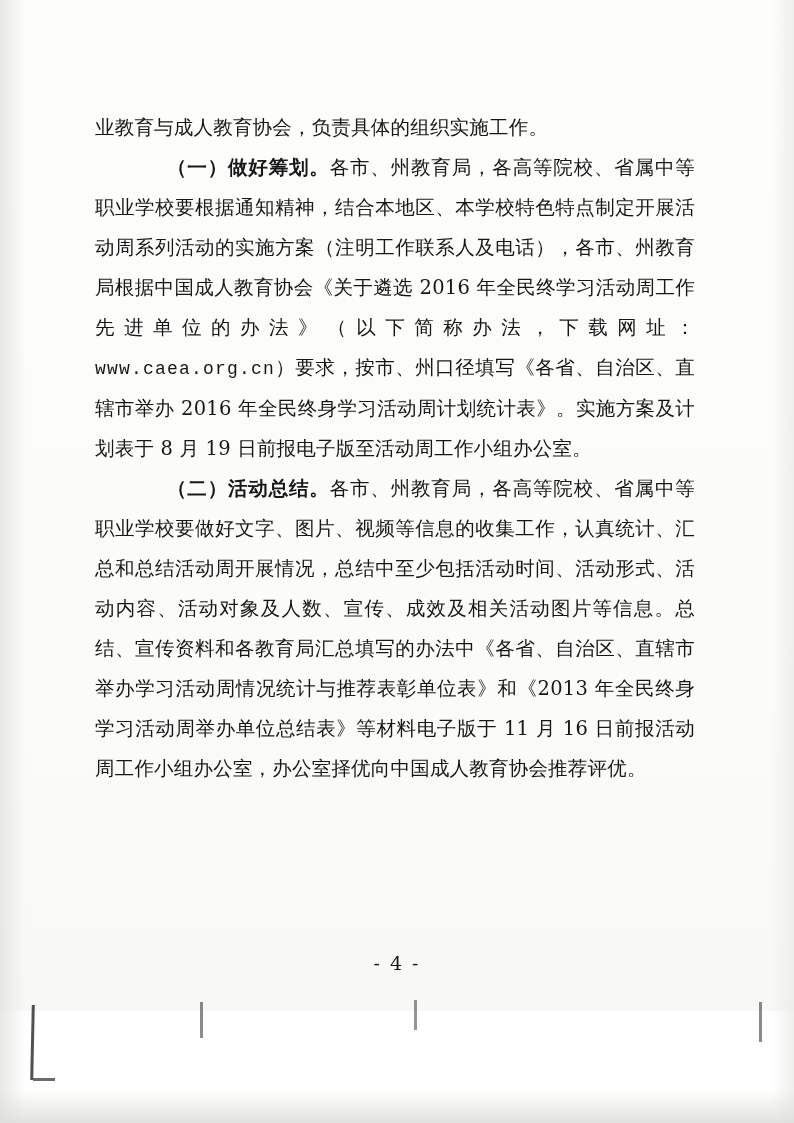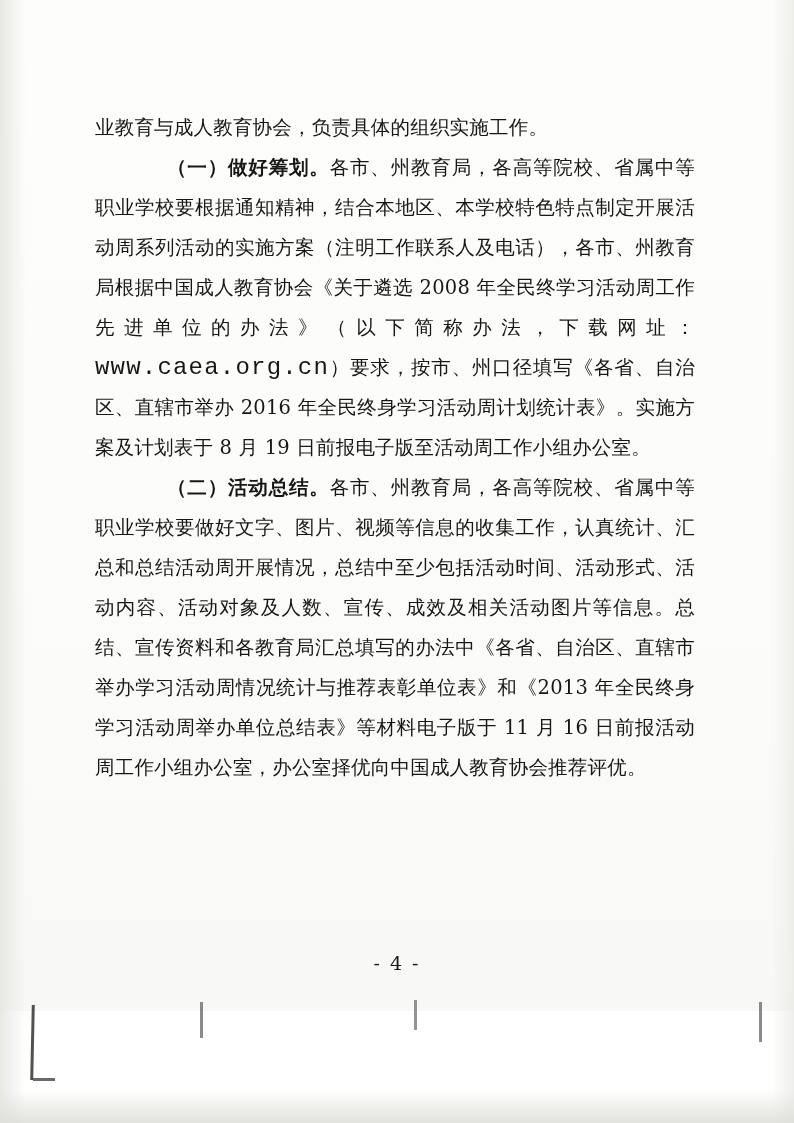--- a/index.html
+++ b/index.html
@@ -59,21 +59,21 @@
     letter-spacing: 1px;
     margin: 0;
   }
   .bold-lead {
     font-weight: bold;
     margin-left: 33px;
   }
   .url {
     font-family: "Liberation Mono", "DejaVu Sans Mono", monospace;
     letter-spacing: 1.2px;
-    font-size: 24px;
+    font-size: 18px;
   }
   .pagenum {
     position: absolute;
     left: 0;
     top: 952px;
     width: 794px;
     text-align: center;
     font-size: 19px;
     color: #1a1a1a;
     letter-spacing: 2px;
@@ -114,21 +114,21 @@
 <div class="page">
   <div class="paper-tint"></div>
   <div class="left-shade"></div>
   <div class="right-shade"></div>
 
   <div class="content">
 
     <p class="para cont">业教育与成人教育协会，负责具体的组织实施工作。</p>
 
 
-    <p class="para indent"><span class="bold-lead">（一）做好筹划。</span><span>各市、州教育局，各高等院校、省属中等职业学校要根据通知精神，结合本地区、本学校特色特点制定开展活动周系列活动的实施方案（注明工作联系人及电话），各市、州教育局根据中国成人教育协会《关于遴选 2008 年全民终学习活动周工作先进单位的办法》（以下简称办法，下载网址：</span><span class="url">www.caea.org.cn</span><span>）要求，按市、州口径填写《各省、自治区、直辖市举办 2016 年全民终身学习活动周计划统计表》。实施方案及计划表于 8 月 19 日前报电子版至活动周工作小组办公室。</span></p>
+    <p class="para indent"><span class="bold-lead">（一）做好筹划。</span><span>各市、州教育局，各高等院校、省属中等职业学校要根据通知精神，结合本地区、本学校特色特点制定开展活动周系列活动的实施方案（注明工作联系人及电话），各市、州教育局根据中国成人教育协会《关于遴选 2016 年全民终学习活动周工作先进单位的办法》（以下简称办法，下载网址：</span><span class="url">www.caea.org.cn</span><span>）要求，按市、州口径填写《各省、自治区、直辖市举办 2016 年全民终身学习活动周计划统计表》。实施方案及计划表于 8 月 19 日前报电子版至活动周工作小组办公室。</span></p>
 
     <p class="para indent"><span class="bold-lead">（二）活动总结。</span><span>各市、州教育局，各高等院校、省属中等职业学校要做好文字、图片、视频等信息的收集工作，认真统计、汇总和总结活动周开展情况，总结中至少包括活动时间、活动形式、活动内容、活动对象及人数、宣传、成效及相关活动图片等信息。总结、宣传资料和各教育局汇总填写的办法中《各省、自治区、直辖市举办学习活动周情况统计与推荐表彰单位表》和《2013 年全民终身学习活动周举办单位总结表》等材料电子版于 11 月 16 日前报活动周工作小组办公室，办公室择优向中国成人教育协会推荐评优。</span></p>
 
 
   </div>
 
   <div class="pagenum">- 4 -</div>
 
   <div class="mark mark-l1"></div>
   <div class="mark mark-l2"></div>

